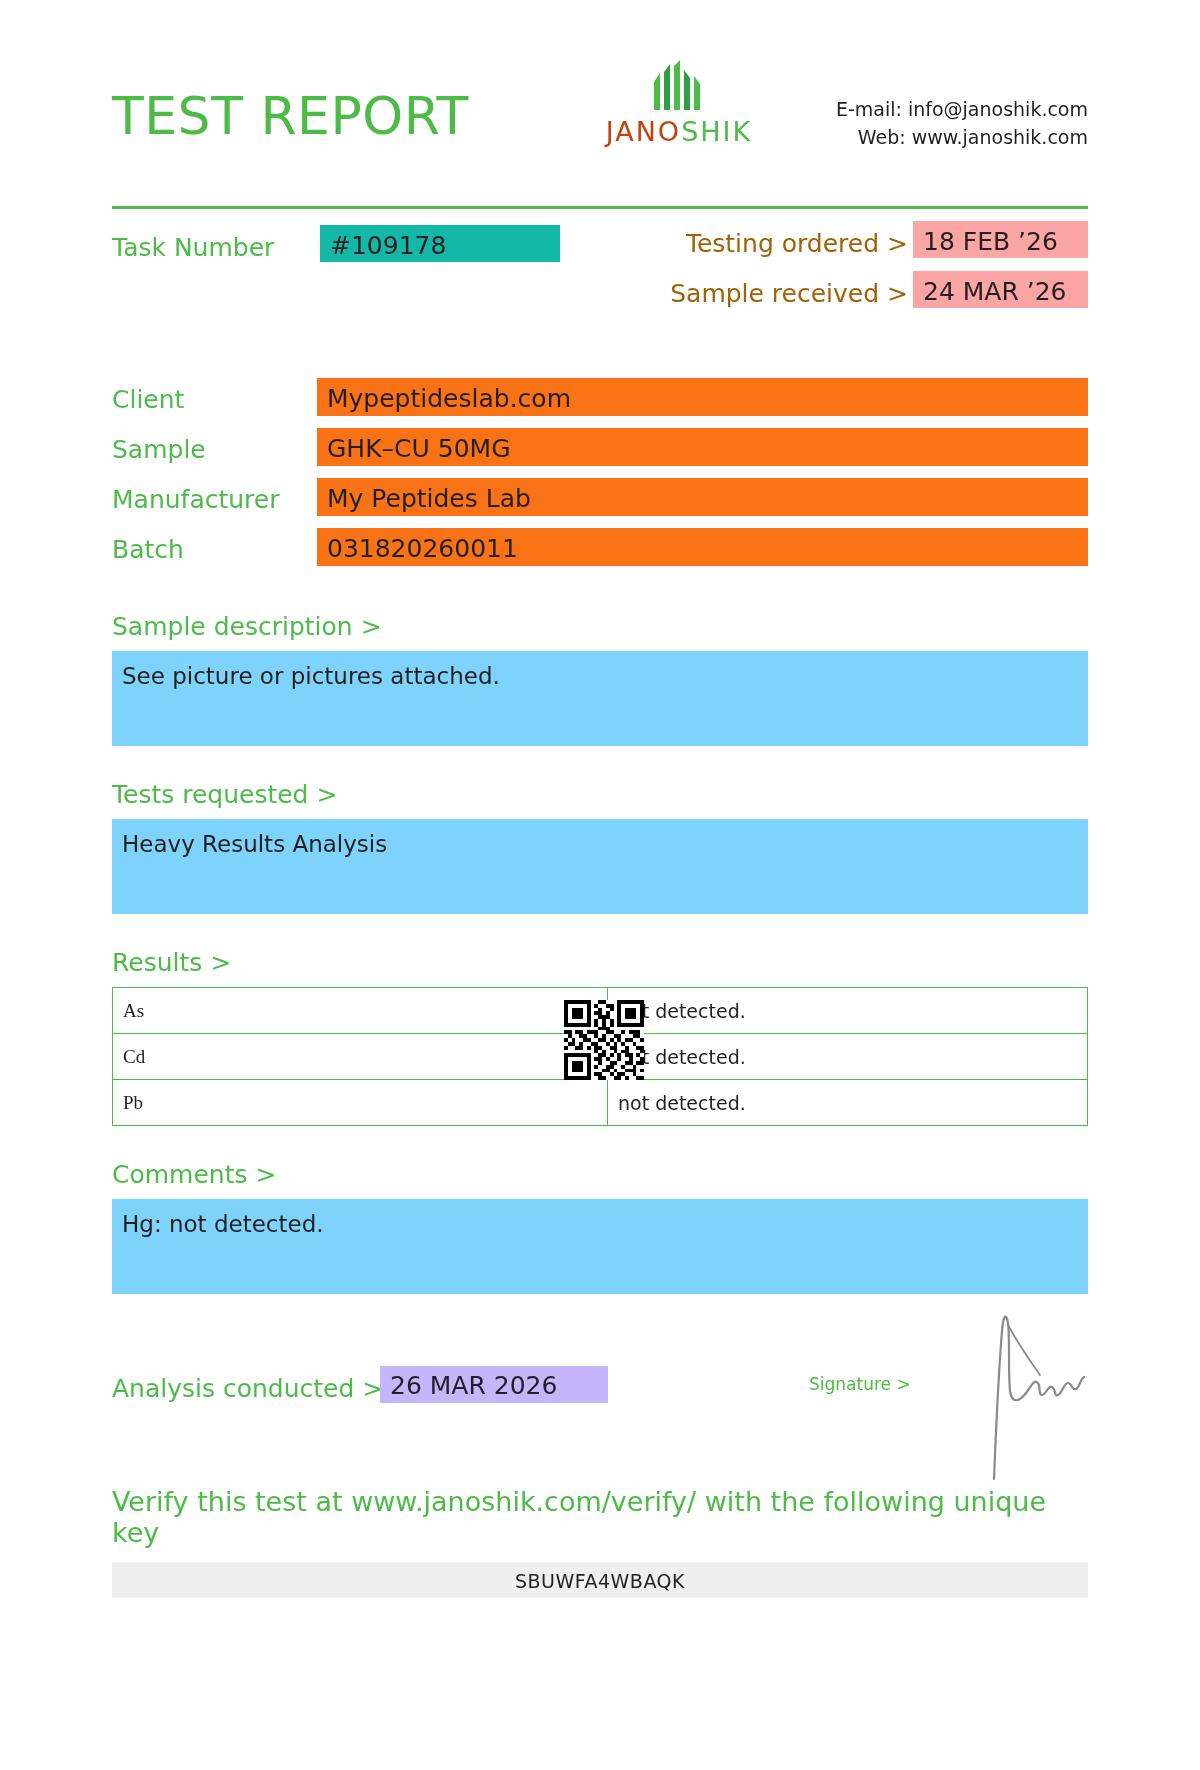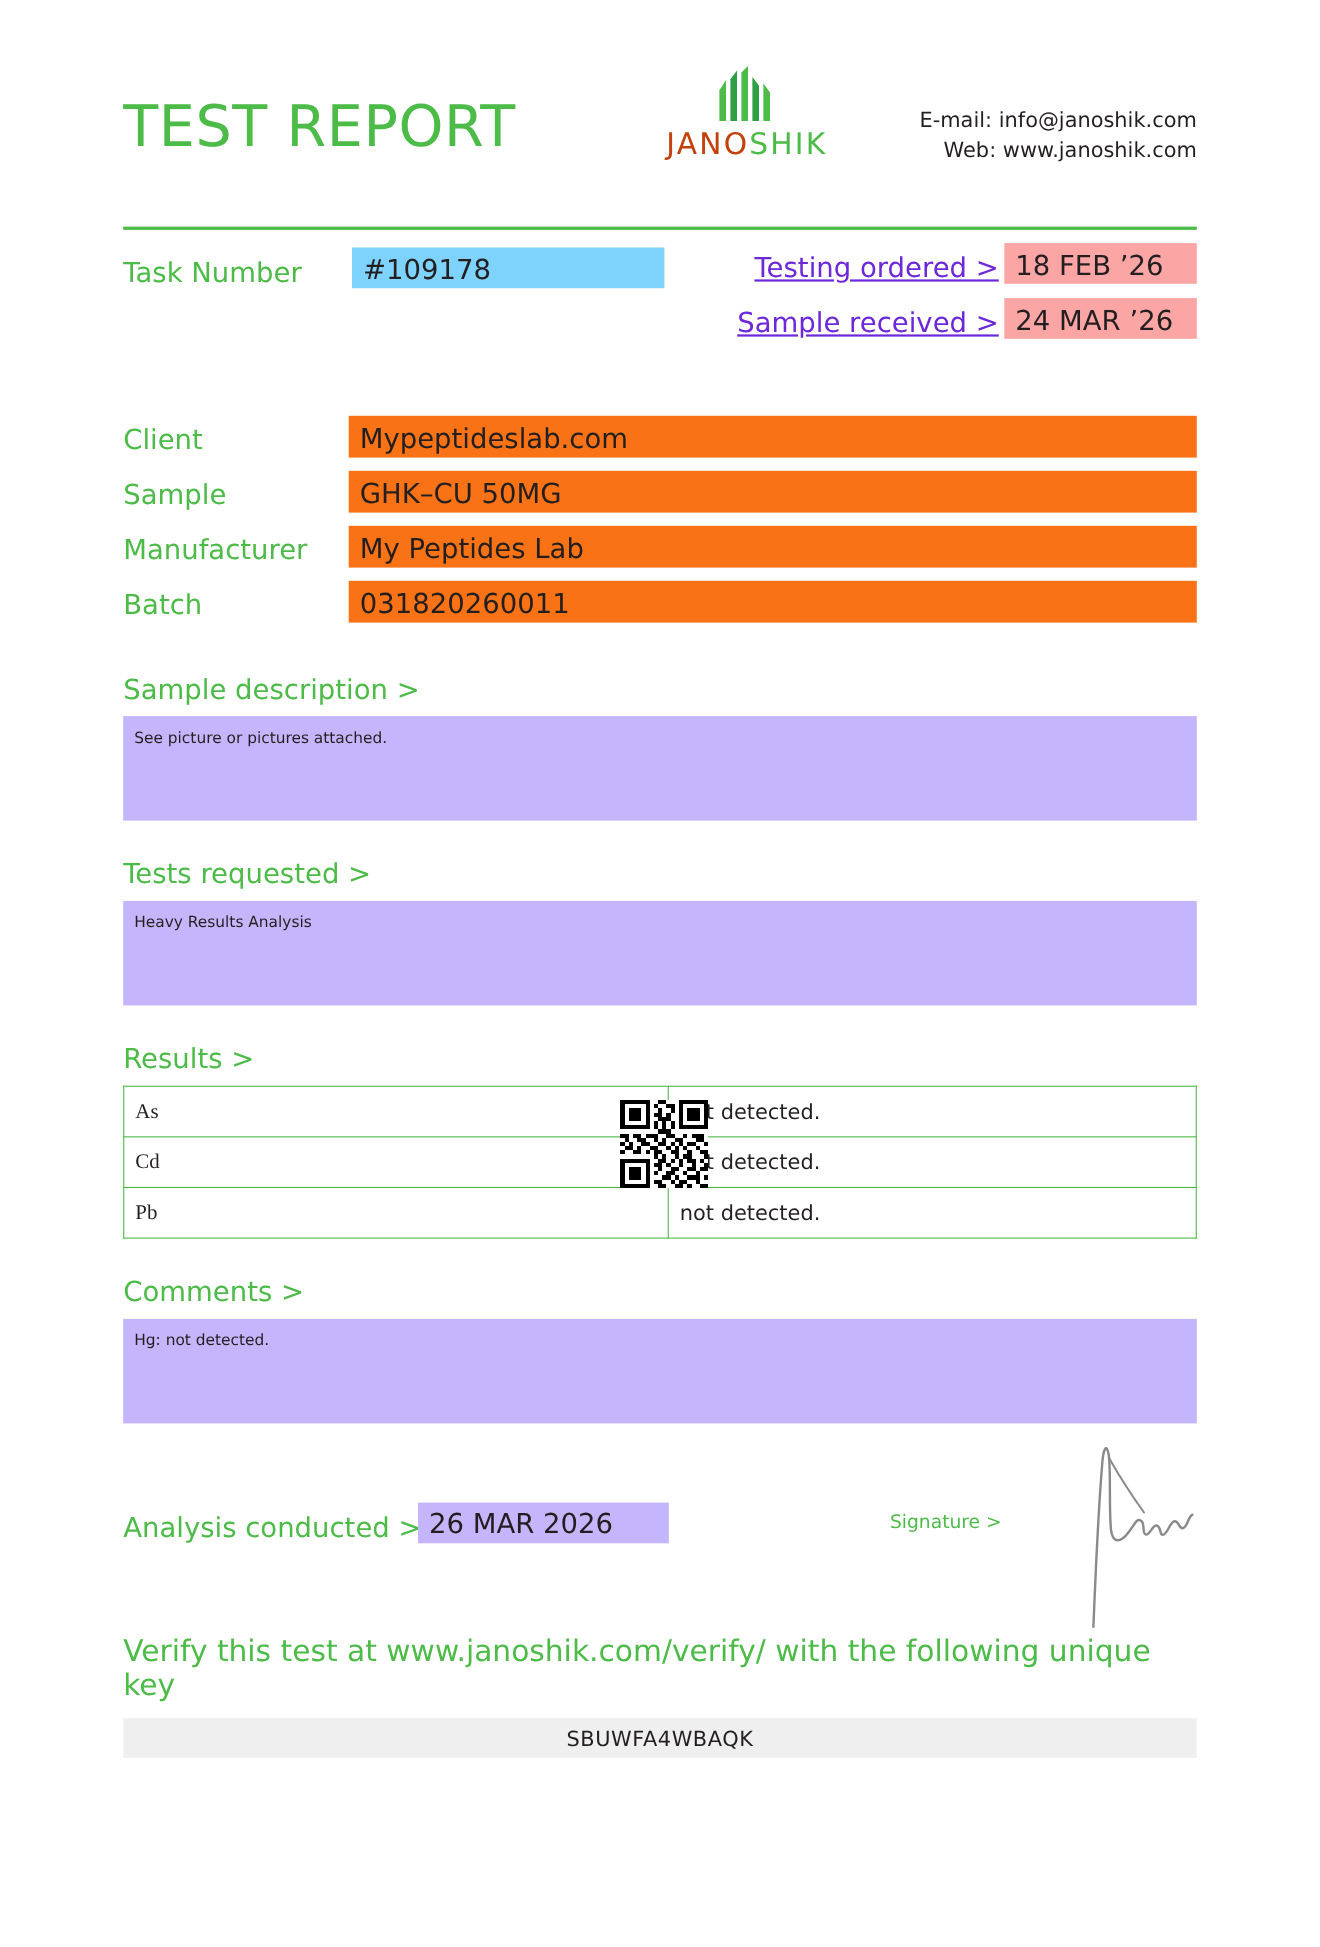--- a/index.html
+++ b/index.html
@@ -91,45 +91,44 @@
   }
   .task-label {
     position: absolute;
     left: 0;
     top: 8px;
   }
   .task-value {
     position: absolute;
     left: 208px;
     top: 0px;
-    width: 284px;
+    width: 240px;
     height: 37px;
-    background: #7dd3fc;
+    background: #14b8a6;
     font-size: 25px;
     padding: 6px 0 0 10px;
     box-sizing: border-box;
   }
   .dates {
     position: absolute;
     right: 0;
     top: -4px;
     width: 470px;
   }
   .date-line {
     position: relative;
     height: 50px;
   }
   .date-label {
     position: absolute;
     right: 180px;
     top: 8px;
     white-space: nowrap;
-    color: #6d28d9;
-    font-size: 25px;
-    text-decoration: underline;
+    color: #a16207;
+    font-size: 25px;
   }
   .date-value {
     position: absolute;
     right: 0;
     top: 0;
     width: 175px;
     height: 37px;
     background: #fca5a5;
     font-size: 25px;
     padding: 6px 0 0 10px;
@@ -164,23 +163,23 @@
   }
 
   
   .section-title {
     color: #4cbb47;
     font-size: 25px;
     margin-top: 34px;
     margin-bottom: 10px;
   }
   .block {
-    background: #c4b5fd;
+    background: #7dd3fc;
     min-height: 95px;
-    font-size: 14px;
+    font-size: 23px;
     padding: 12px 0 0 10px;
     box-sizing: border-box;
   }
 
   
   .qr {
     position: absolute;
     left: 560px;
     top: 1000px;
     width: 88px;

